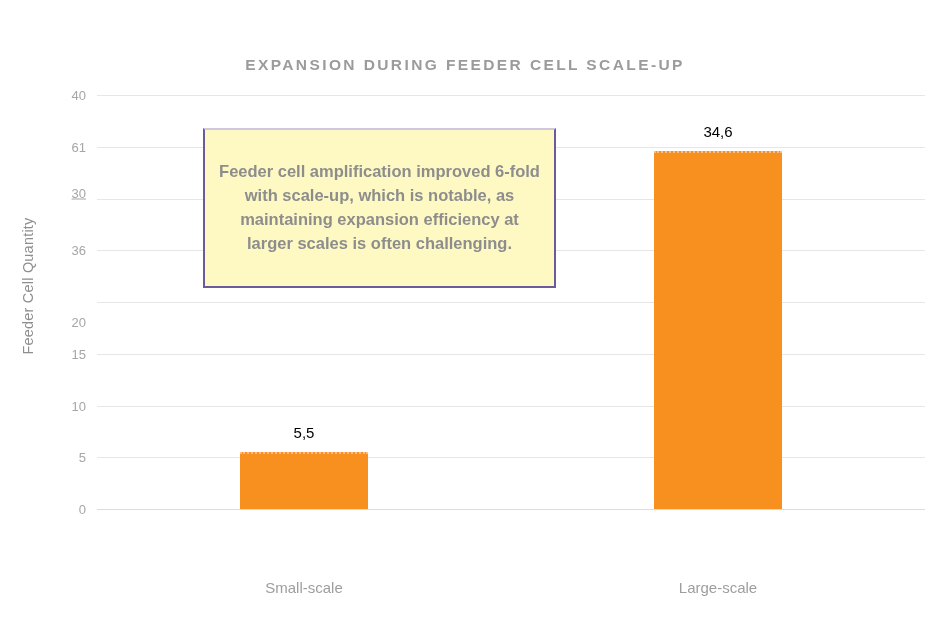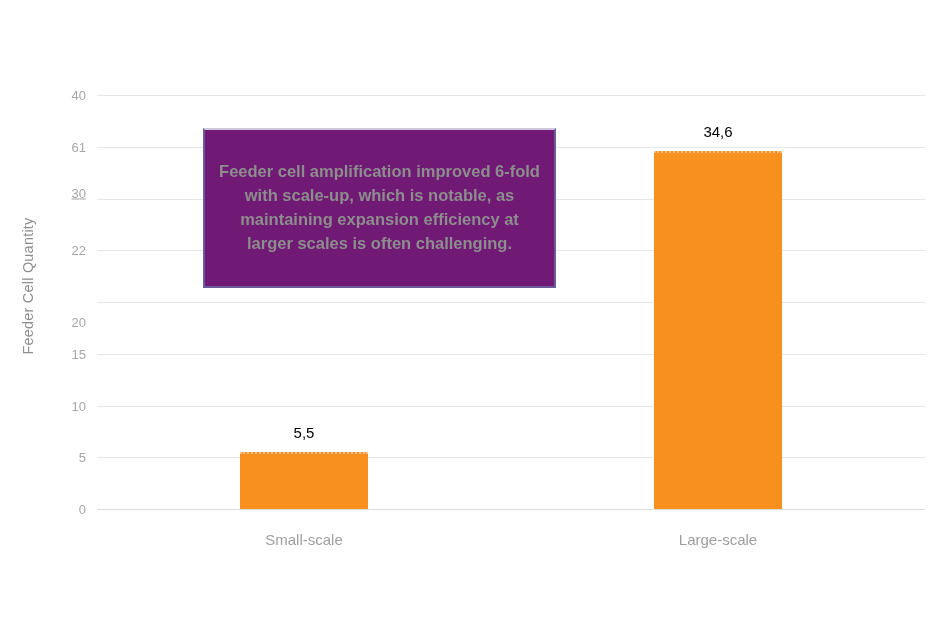--- a/index.html
+++ b/index.html
@@ -97,51 +97,53 @@
     transform: translateX(-50%);
   }
 
   .x-cat-label {
     position: absolute;
     text-align: right;
     font-size: 15px;
     color: #9e9e9e;
     white-space: nowrap;
     transform: translateX(-50%);
+    margin-top: 48px;
   }
 
   
   .annotation-box {
     position: absolute;
     left: 203px;
     top: 128px;
     width: 353px;
     height: 160px;
     box-sizing: border-box;
-    background: #701a75;
+    background: #fef9c3;
     border: 2px solid #6b5b9a;
     border-top-color: #cfc7e0;
     display: flex;
     align-items: center;
     justify-content: flex-end;
   }
   .annotation-text {
     font-size: 16.5px;
     font-weight: bold;
     line-height: 1.45;
     color: #8d8d8d;
     text-align: center;
     padding: 0 14px;
   }
 </style>
 </head>
 <body>
 
 <div id="chart-root">
 
+  <div class="chart-title">EXPANSION DURING FEEDER CELL SCALE-UP</div>
 
   <div class="y-axis-title">Feeder Cell Quantity</div>
 
   <div class="plot-area">
 
     <div id="gridlines">
         <div class="gridline baseline" style="top: 414px;"></div>
         <div class="gridline" style="top: 362.25px;"></div>
         <div class="gridline" style="top: 310.5px;"></div>
         <div class="gridline" style="top: 258.75px;"></div>
@@ -157,21 +159,21 @@
         <div class="bar" style="left: 557px; top: 55.89px; width: 128px; height: 358.11px; background: rgb(247, 144, 30);"></div>
       </div>
   </div>
 
   <div id="yticks">
       <div class="ytick" style="top: 509px;">0</div>
       <div class="ytick" style="top: 457.25px;">5</div>
       <div class="ytick" style="top: 405.5px;">10</div>
       <div class="ytick" style="top: 353.75px;">15</div>
       <div class="ytick" style="top: 314px; margin-top: 8px;">20</div>
-      <div class="ytick" style="top: 250.25px;">22</div>
+      <div class="ytick" style="top: 250.25px;">36</div>
       <div class="ytick" style="top: 193px; text-decoration: underline;">30</div>
       <div class="ytick" style="top: 146.75px;">61</div>
       <div class="ytick" style="top: 95px;">40</div>
     </div>
 
   <div id="value-labels">
       <div class="bar-value" style="left: 304px; top: 424.075px;">5,5</div>
       <div class="bar-value" style="left: 718px; top: 122.89px;">34,6</div>
     </div>
   <div id="cat-labels">

